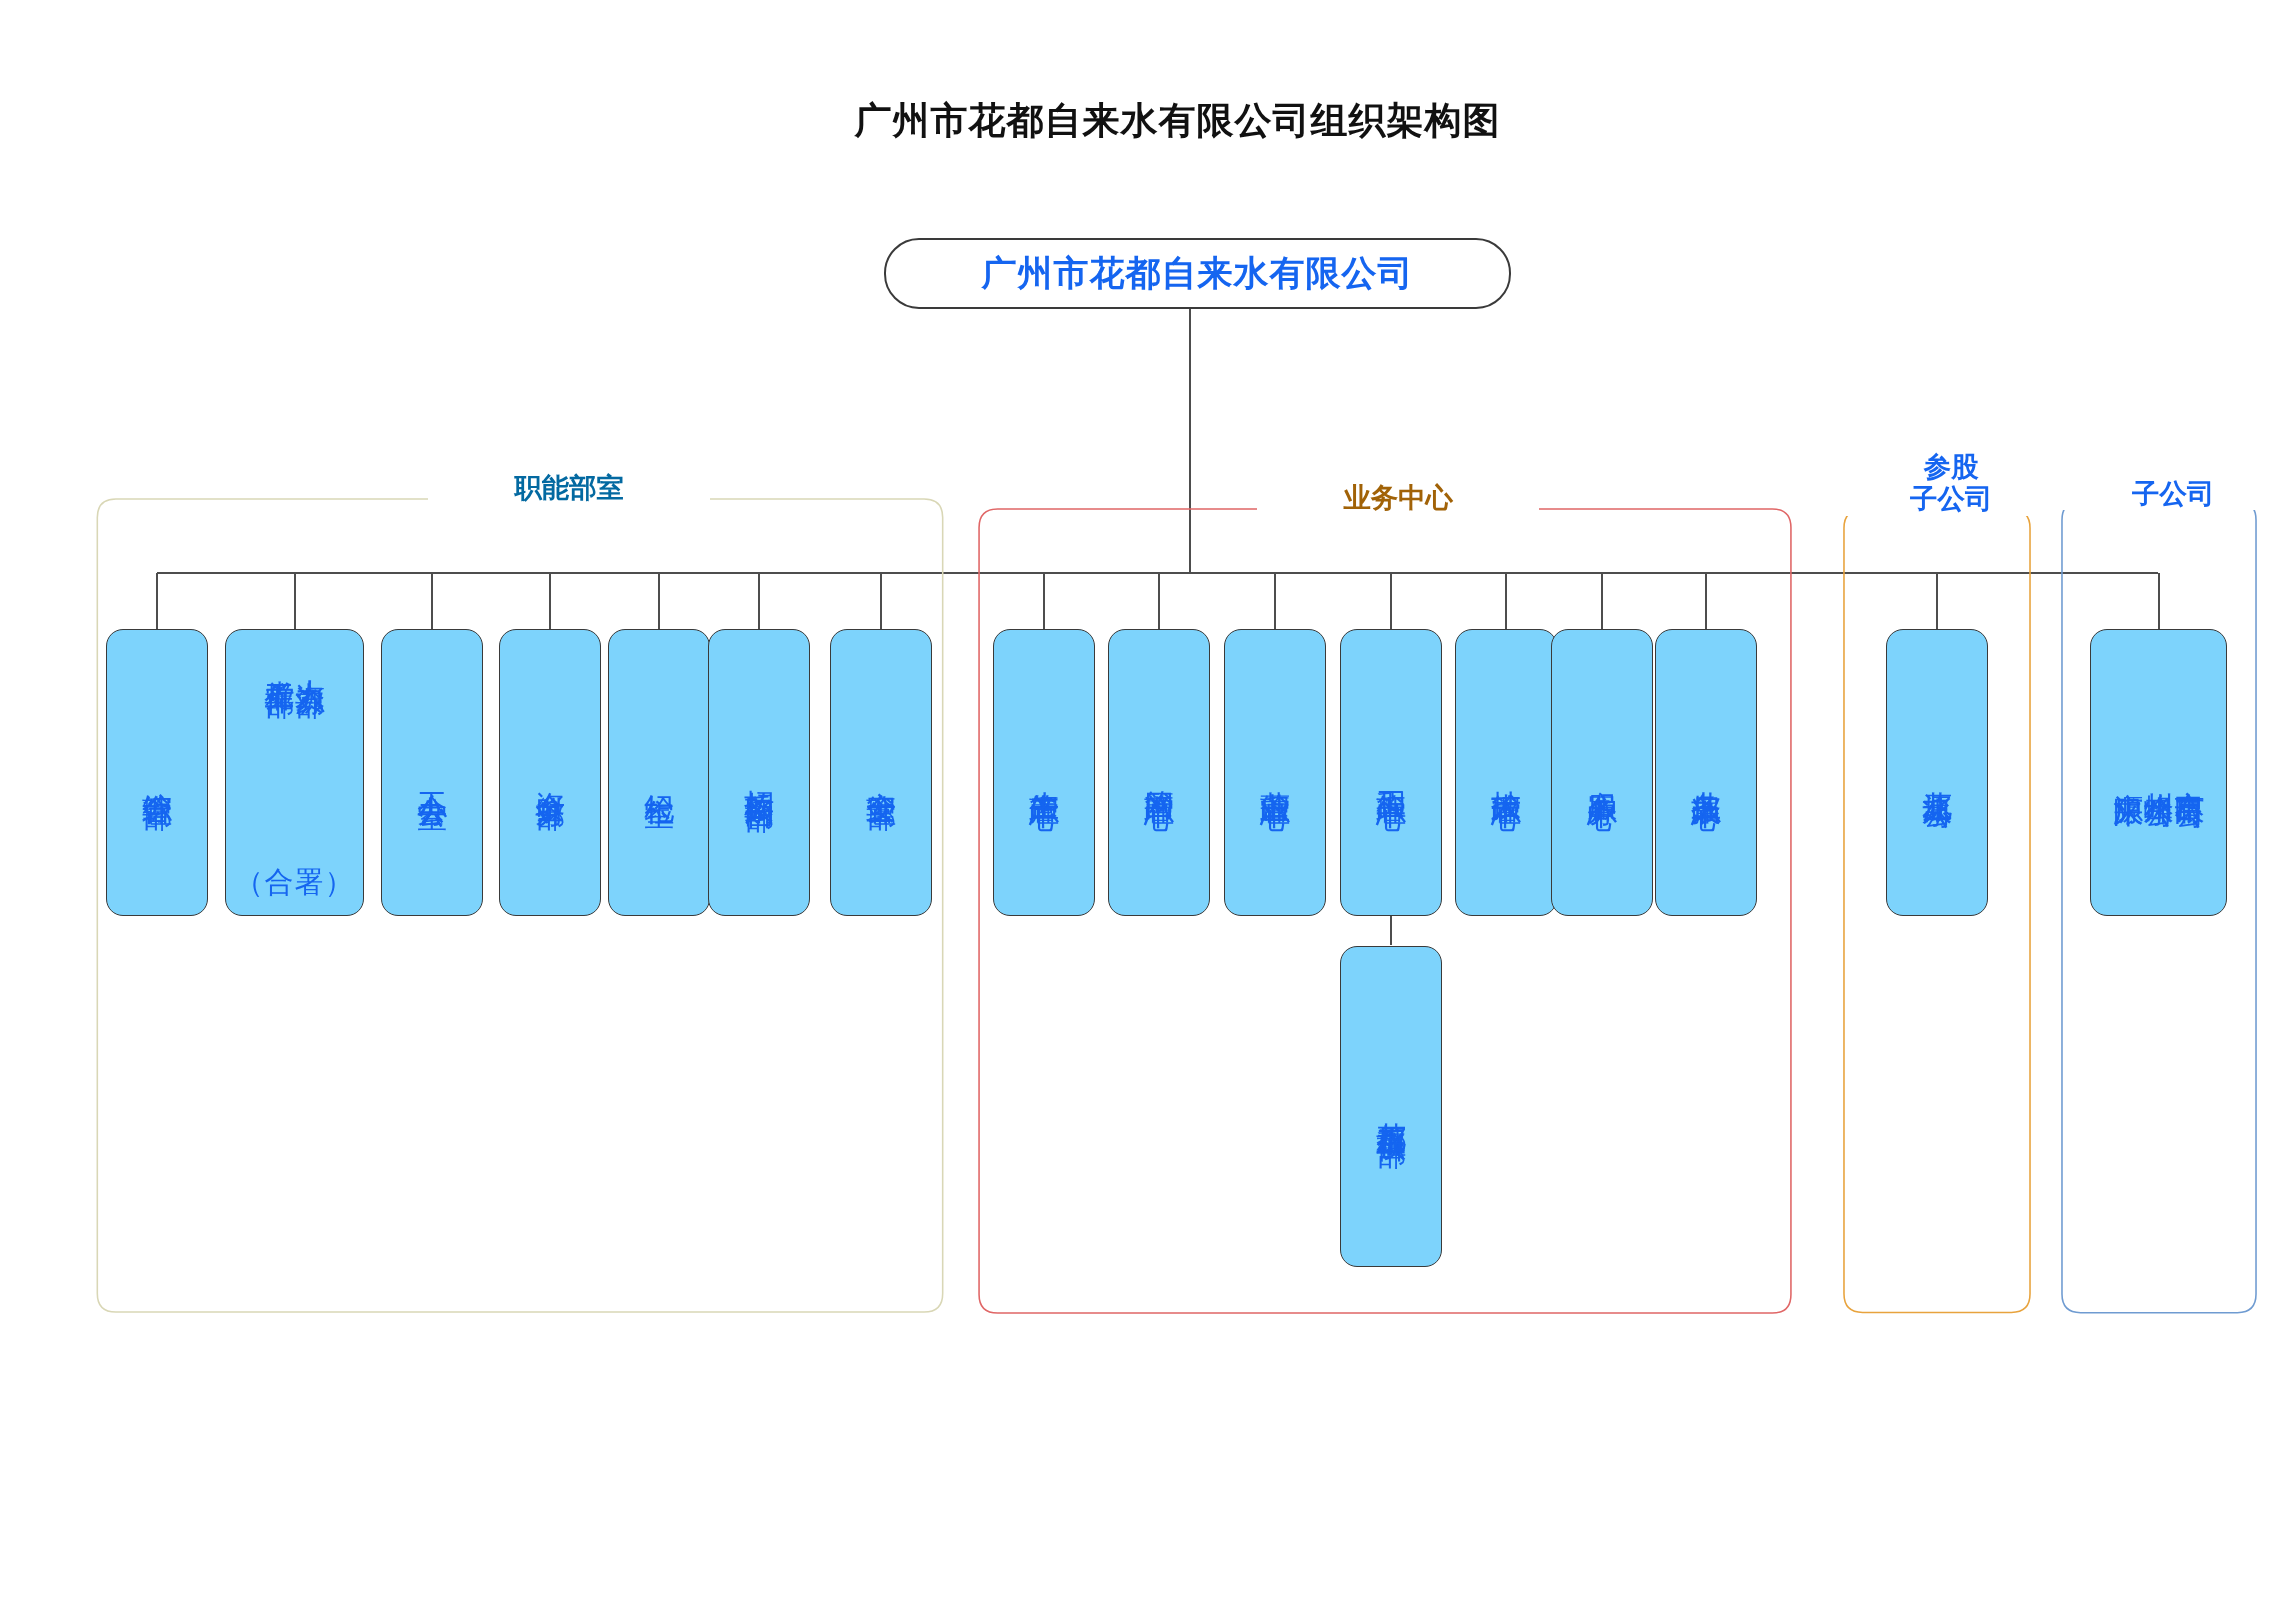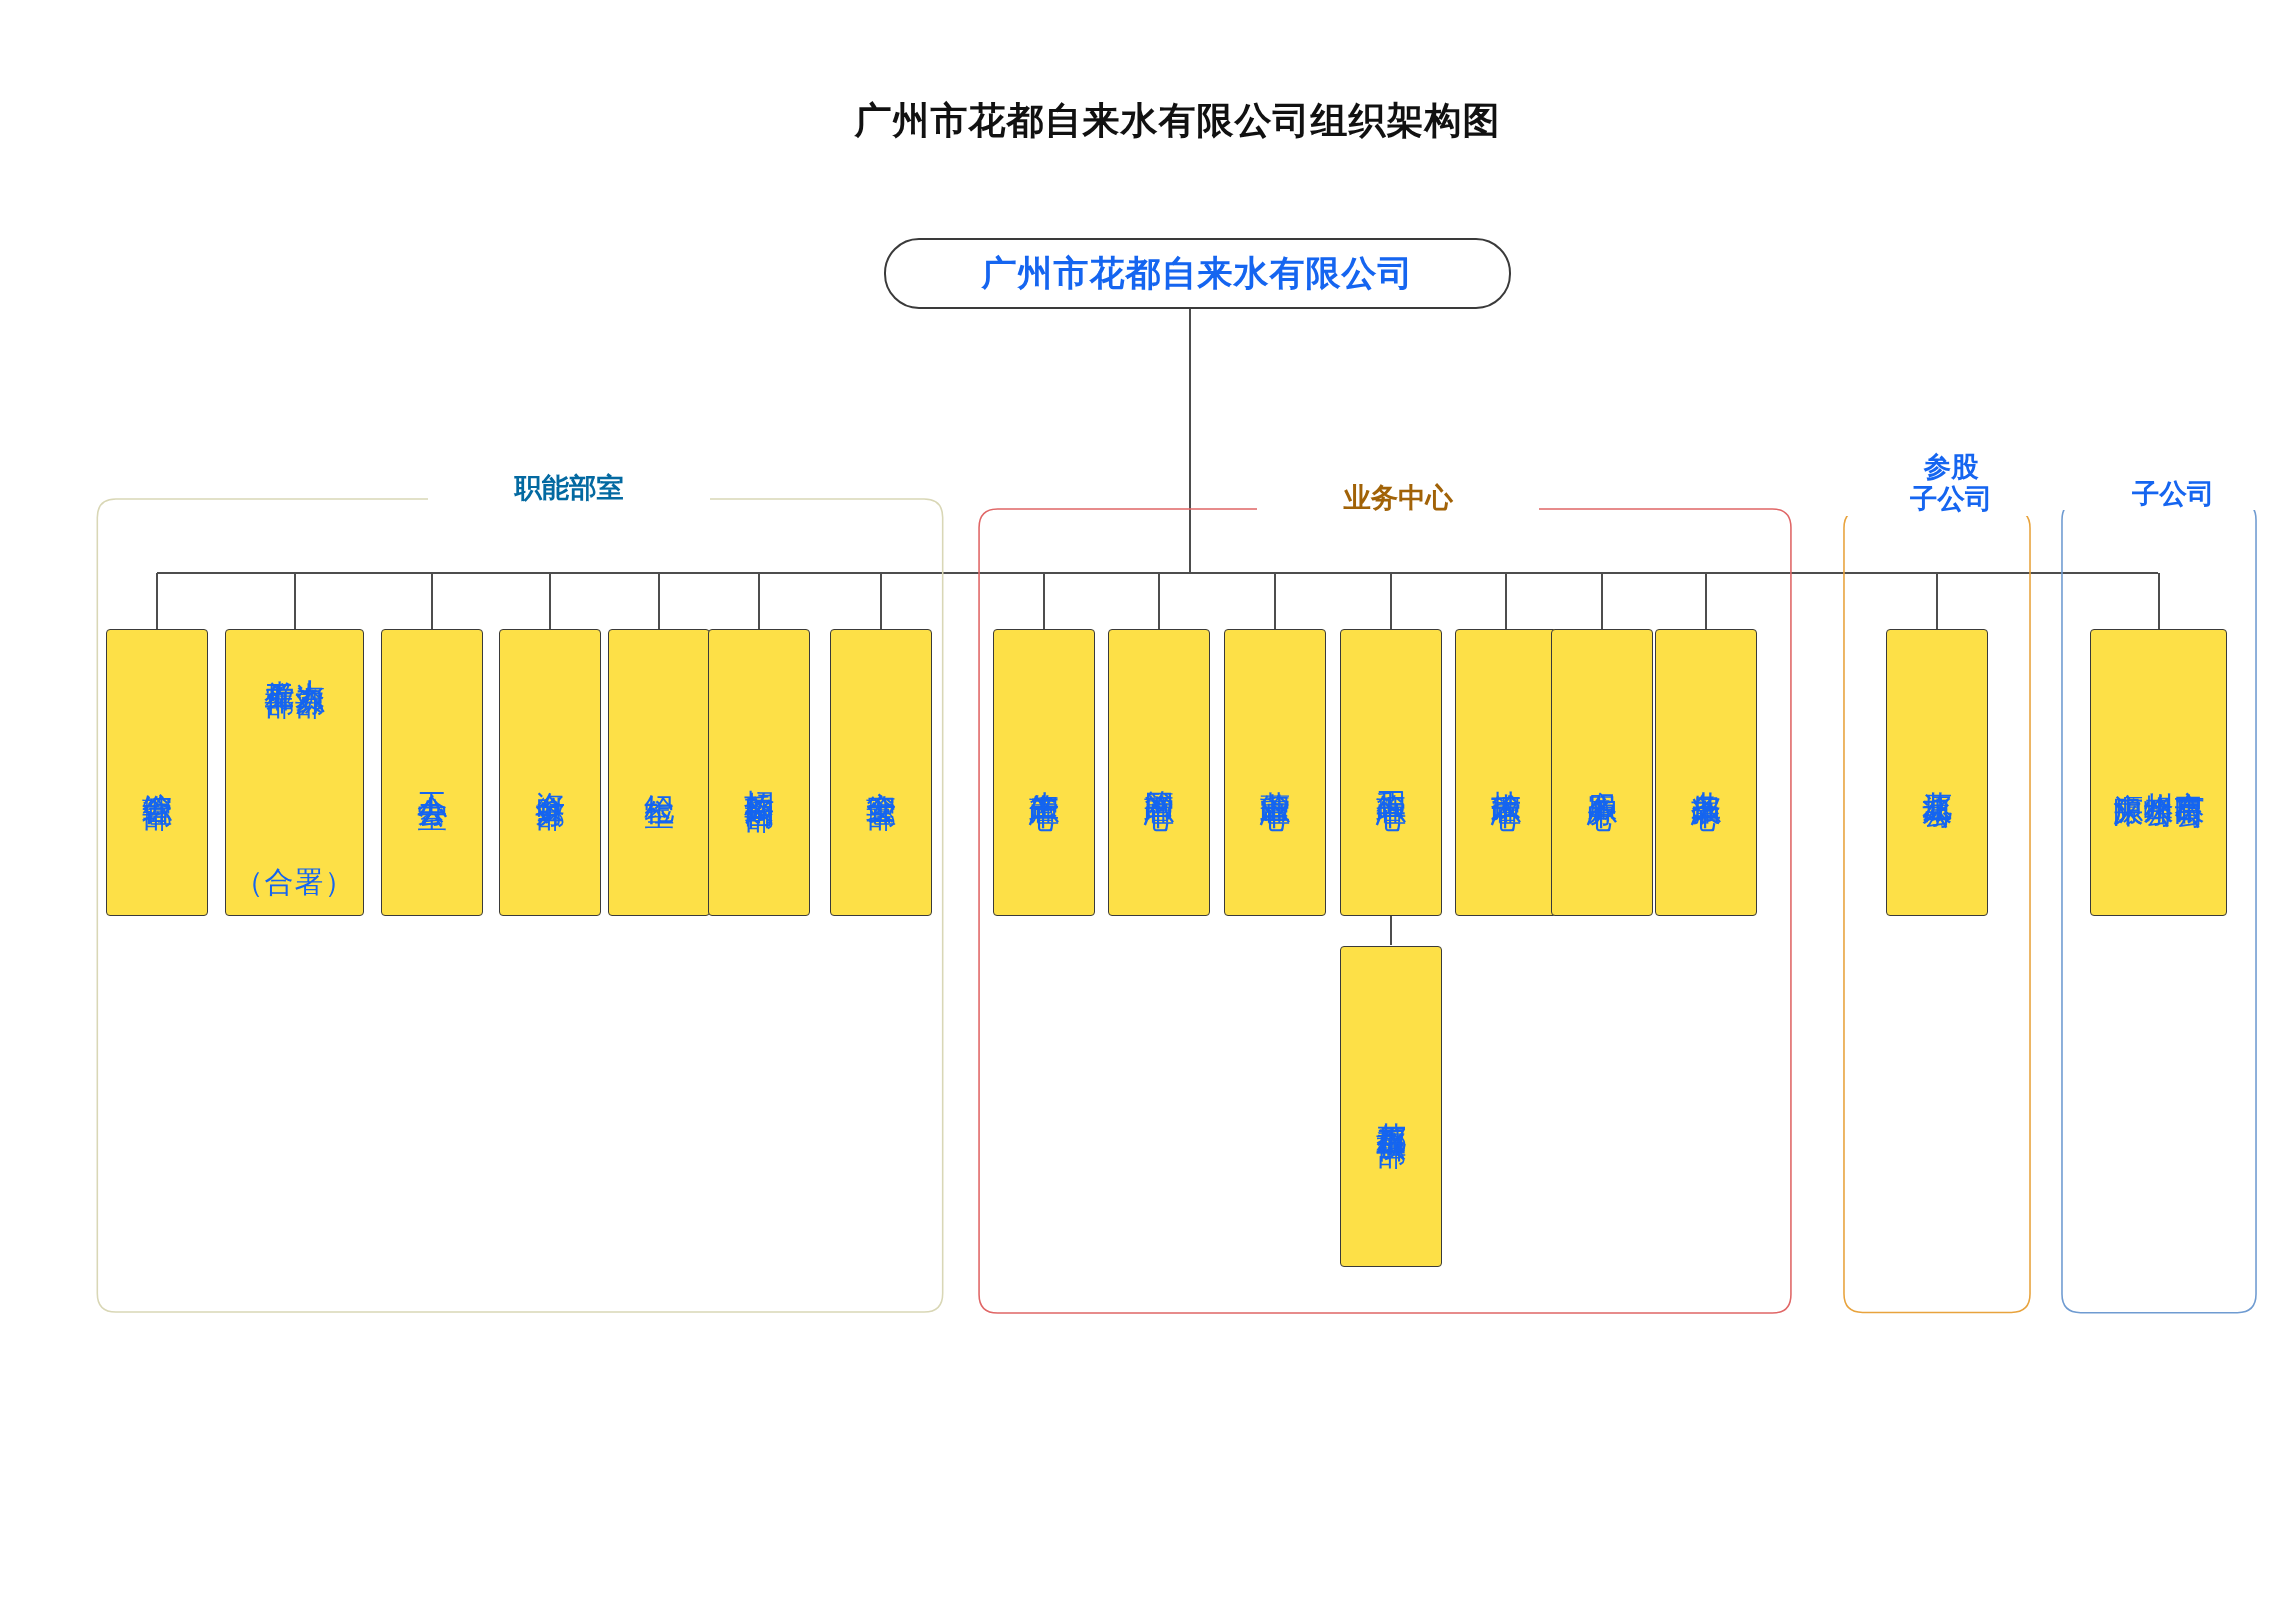--- a/index.html
+++ b/index.html
@@ -36,22 +36,22 @@
     box-sizing:border-box;
   }
   .group-label{
     position:absolute;color:#1565f0;font-size:27.4px;font-weight:bold;
     background:#ffffff;padding:0 13.7px;white-space:nowrap;text-align:center;
     line-height:1.18;
   }
 
   
   .node{
-    position:absolute;background:#fde047;
-    border:1.6px solid #3a3a3a;border-radius:4px;
+    position:absolute;background:#7dd3fc;
+    border:1.6px solid #3a3a3a;border-radius:17px;
     box-sizing:border-box;
     display:flex;flex-direction:row-reverse;align-items:center;
     justify-content:center;
     padding:13.7px 3.9px;
   }
   .vcol{
     writing-mode:vertical-rl;text-orientation:upright;
     color:#1565f0;font-size:30px;line-height:1.02;
     letter-spacing:2px;white-space:nowrap;
     font-weight:normal;

